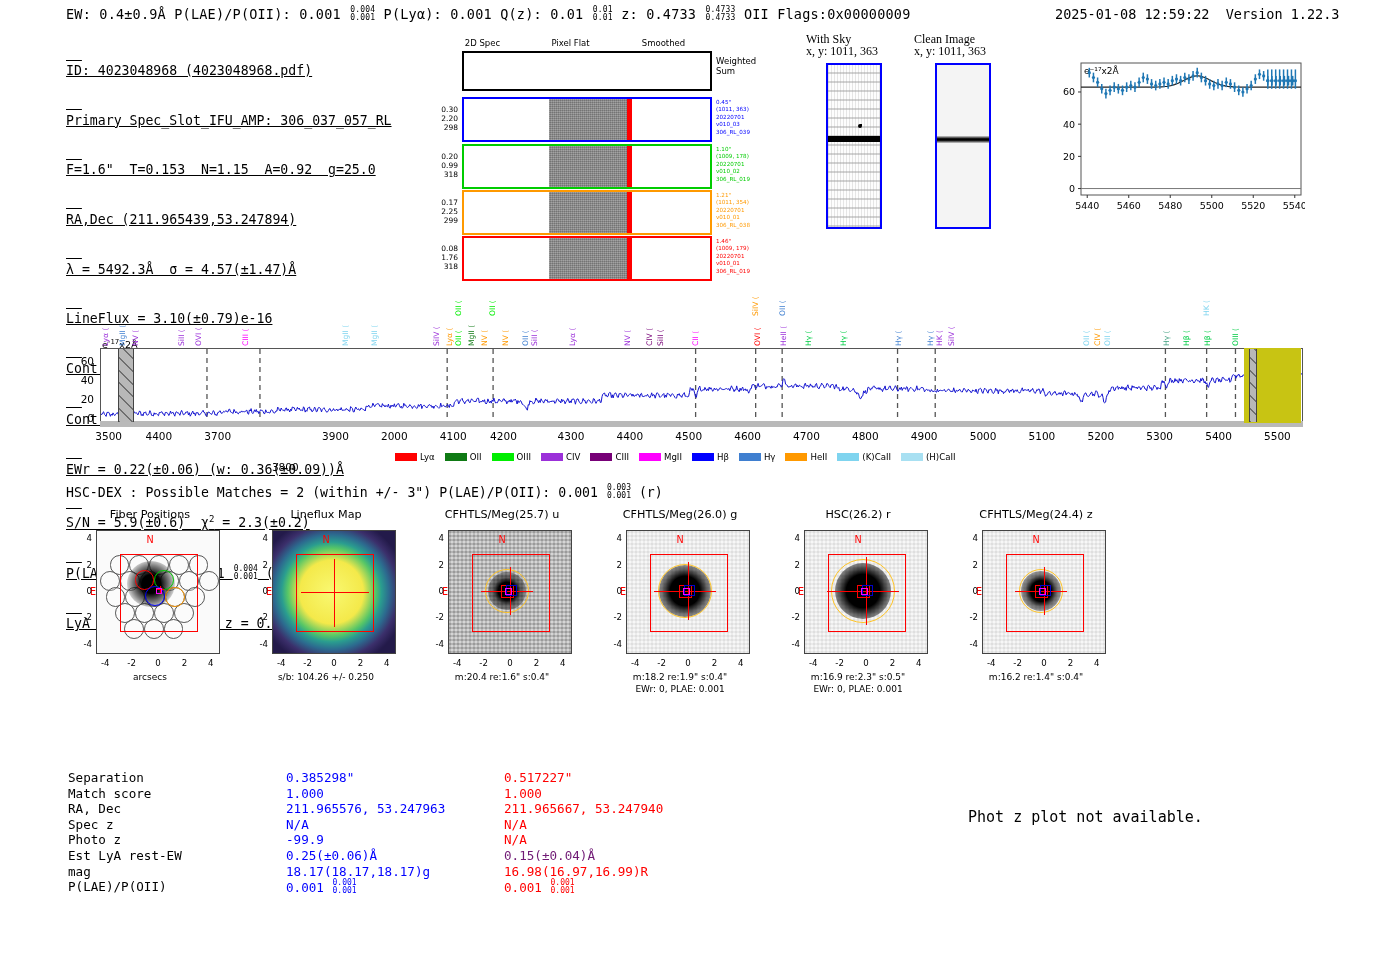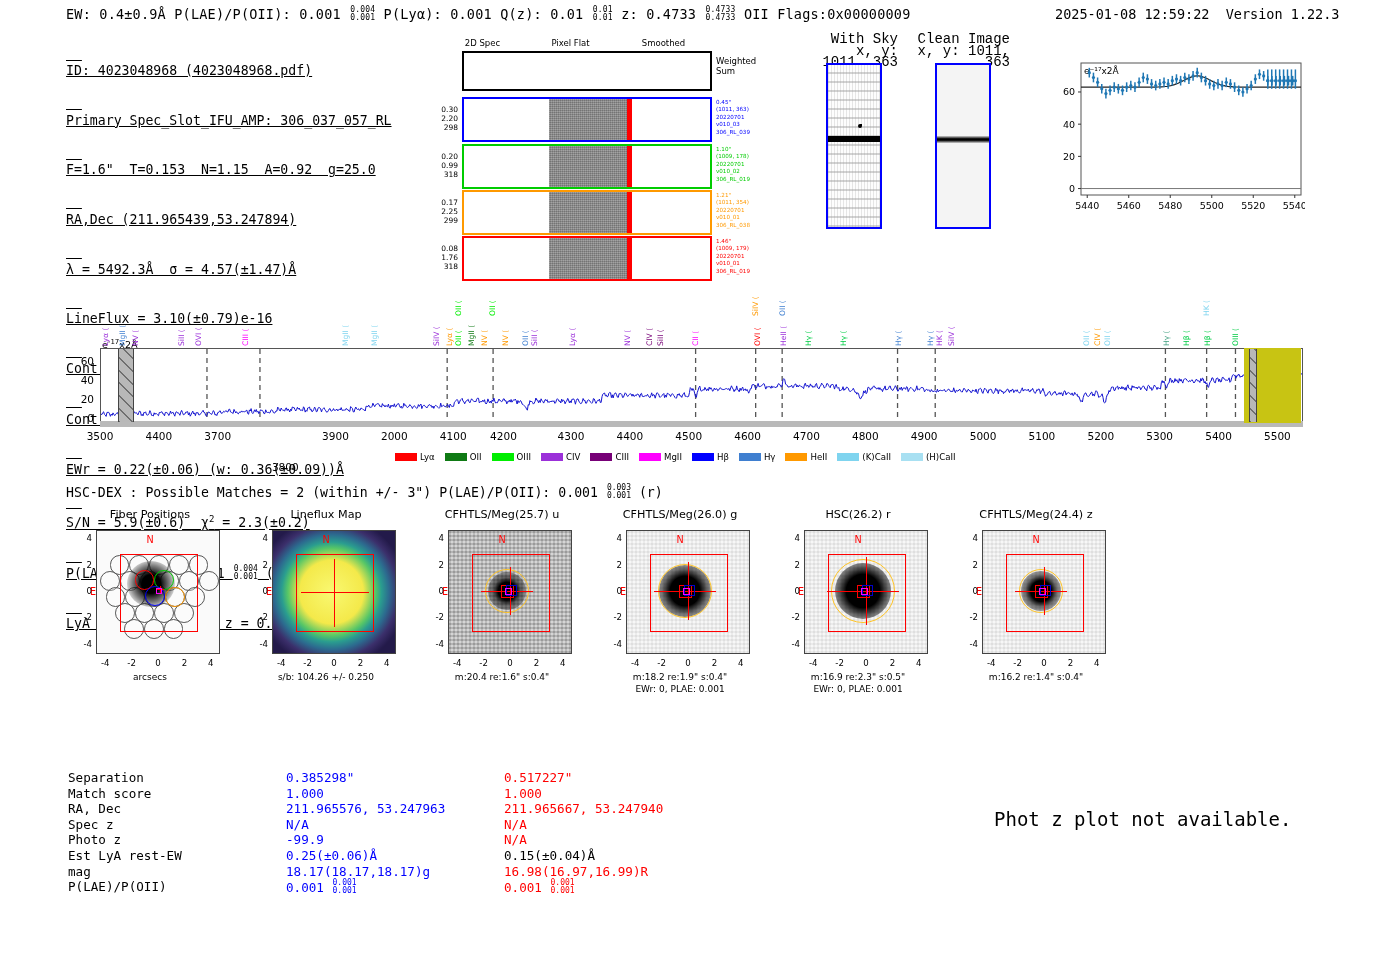--- a/index.html
+++ b/index.html
@@ -42,21 +42,21 @@
       background:repeating-linear-gradient(90deg,#555 0 1px,#fff 1px 3px,#999 3px 4px,#fff 4px 6px);}
   .twod .speck2{position:absolute;left:2%;right:6%;bottom:8%;height:22%;opacity:.16;
       background:repeating-linear-gradient(90deg,#666 0 1px,#fff 1px 4px,#aaa 4px 5px,#fff 5px 7px);}
   .smooth{background:#fff;position:relative;overflow:hidden;}
   .smooth .band{position:absolute;left:0;right:0;height:36%;top:36%;
       background:radial-gradient(ellipse 100% 120% at 50% 50%,#000 0%,#000 45%,rgba(0,0,0,.55) 68%,rgba(0,0,0,0) 100%);
       filter:blur(1.1px);}
   .redbar{position:absolute;width:5px;top:0;bottom:0;background:#ff0000;}
 
   
-  .cuthead{position:absolute;font-size:14px;font-family:Liberation Mono, monospace;text-align:right;line-height:11.5px;}
+  .cuthead{position:absolute;font-size:12px;font-family:Liberation Serif, serif;text-align:left;line-height:11.5px;}
   .cutbox{position:absolute;border:2px solid #0000ff;box-sizing:border-box;overflow:hidden;background:#fbfbfb;}
   .skytex{position:absolute;inset:0;
      background:
        repeating-linear-gradient(0deg,rgba(150,150,150,.42) 0 2px,rgba(255,255,255,0) 2px 9px),
        repeating-linear-gradient(90deg,rgba(120,120,120,.18) 0 1px,rgba(255,255,255,0) 1px 3px),
        #fdfdfd;}
   .cleantex{position:absolute;inset:0;background:#f4f4f4;}
   .darkline{position:absolute;left:0;right:0;background:#111;}
   .darkline.soft{background:linear-gradient(180deg,rgba(0,0,0,.15),#000 40%,#000 60%,rgba(0,0,0,.15));}
 
@@ -115,21 +115,21 @@
   
   .lfmap{position:absolute;inset:0;background:#2b1c52;}
 
   
   #bottom{position:absolute;left:0;top:770px;width:1400px;}
   #btable{position:absolute;left:68px;top:0;font-size:12.6px;line-height:15.6px;}
   .brow{display:flex;}
   .bkey{width:218px;white-space:pre;}
   .bc1{width:218px;color:#0000ff;white-space:pre;}
   .bc2{width:300px;color:#ff0000;white-space:pre;}
-  #photznote{position:absolute;left:994px;top:38px;font-size:19px;}
+  #photznote{position:absolute;left:968px;top:38px;font-size:15px;}
 </style>
 </head>
 <body>
 
 <div class="abs mono" id="header-line"><span>EW: 0.4±0.9Å  P(LAE)/P(OII): 0.001 </span><span class="frac"><span>0.004</span><span>0.001</span></span><span>  P(Lyα): 0.001  Q(z): 0.01 </span><span class="frac"><span>0.01</span><span>0.01</span></span><span>  z: 0.4733 </span><span class="frac"><span>0.4733</span><span>0.4733</span></span><span> OII   Flags:0x00000009</span></div>
 
 <div class="abs mono" id="header-stamp"><span>2025-01-08 12:59:22</span>&nbsp;&nbsp;<span>Version 1.22.3</span></div>
 
 <div class="abs mono" id="info-block">
   <div class="ln">ID: 4023048968 (4023048968.pdf)</div>
@@ -444,21 +444,21 @@
       </svg>
     </div>
   <div id="greybar"></div>
 <div style="left: 1243.89px; top: 78px; width: 57.1064px; height: 75px; background: rgb(200, 196, 19); position: absolute;"></div>
     <div class="hatchbox" style="left: 117.662px; top: 79px; width: 14.7181px; height: 73px; position: absolute;"></div>
     <div class="hatchbox" style="left: 1249.19px; top: 79px; width: 5.88725px; height: 73px; position: absolute;"></div>
     <div class="msylbl" style="left:62px;top:142.1038961038961px;width:32px;">0</div>
     <div class="msylbl" style="left:62px;top:123.14285714285714px;width:32px;">20</div>
     <div class="msylbl" style="left:62px;top:104.18181818181819px;width:32px;">40</div>
     <div class="msylbl" style="left:62px;top:85.22077922077922px;width:32px;">60</div>
-    <div class="msxlbl" style="left:78px;top:160px;width:44px;text-align:center;">3500</div>
+    <div class="msxlbl" style="left:78px;top:160px;width:44px;text-align:right;">3500</div>
     <div class="msxlbl" style="left:136.87254901960785px;top:160px;width:44px;text-align:center;">4400</div>
     <div class="msxlbl" style="left:195.7450980392157px;top:160px;width:44px;text-align:center;">3700</div>
     <div class="msxlbl" style="left:254.61764705882354px;top:172px;width:44px;text-align:right;margin-top:19px;">3800</div>
     <div class="msxlbl" style="left:313.4901960784314px;top:160px;width:44px;text-align:center;">3900</div>
     <div class="msxlbl" style="left:372.3627450980392px;top:160px;width:44px;text-align:center;">2000</div>
     <div class="msxlbl" style="left:431.2352941176471px;top:160px;width:44px;text-align:center;">4100</div>
     <div class="msxlbl" style="left:490.1078431372549px;top:160px;width:44px;">4200</div>
     <div class="msxlbl" style="left:548.9803921568628px;top:160px;width:44px;text-align:center;">4300</div>
     <div class="msxlbl" style="left:607.8529411764706px;top:160px;width:44px;text-align:center;">4400</div>
     <div class="msxlbl" style="left:666.7254901960785px;top:160px;width:44px;text-align:center;">4500</div>
@@ -773,21 +773,21 @@
         <div class="bc2" style="color:#ff0000;">N/A</div>
       </div>
       <div class="brow">
         <div class="bkey">Photo z</div>
         <div class="bc1" style="color:#0000ff;">-99.9</div>
         <div class="bc2" style="color:#ff0000;">N/A</div>
       </div>
       <div class="brow">
         <div class="bkey">Est LyA rest-EW</div>
         <div class="bc1" style="color:#0000ff;">0.25(±0.06)Å</div>
-        <div class="bc2" style="color:#000000;">0.15(±0.04)Å</div>
+        <div class="bc2" style="color:#701a75;">0.15(±0.04)Å</div>
       </div>
       <div class="brow">
         <div class="bkey">mag</div>
         <div class="bc1" style="color:#0000ff;">18.17(18.17,18.17)g</div>
         <div class="bc2" style="color:#ff0000;">16.98(16.97,16.99)R</div>
       </div>
       <div class="brow">
         <div class="bkey">P(LAE)/P(OII)</div>
         <div class="bc1" style="color:#0000ff;"><span>0.001 </span><span class="frac"><span>0.001</span><span>0.001</span></span></div>
         <div class="bc2" style="color:#ff0000;"><span>0.001 </span><span class="frac"><span>0.001</span><span>0.001</span></span></div>

